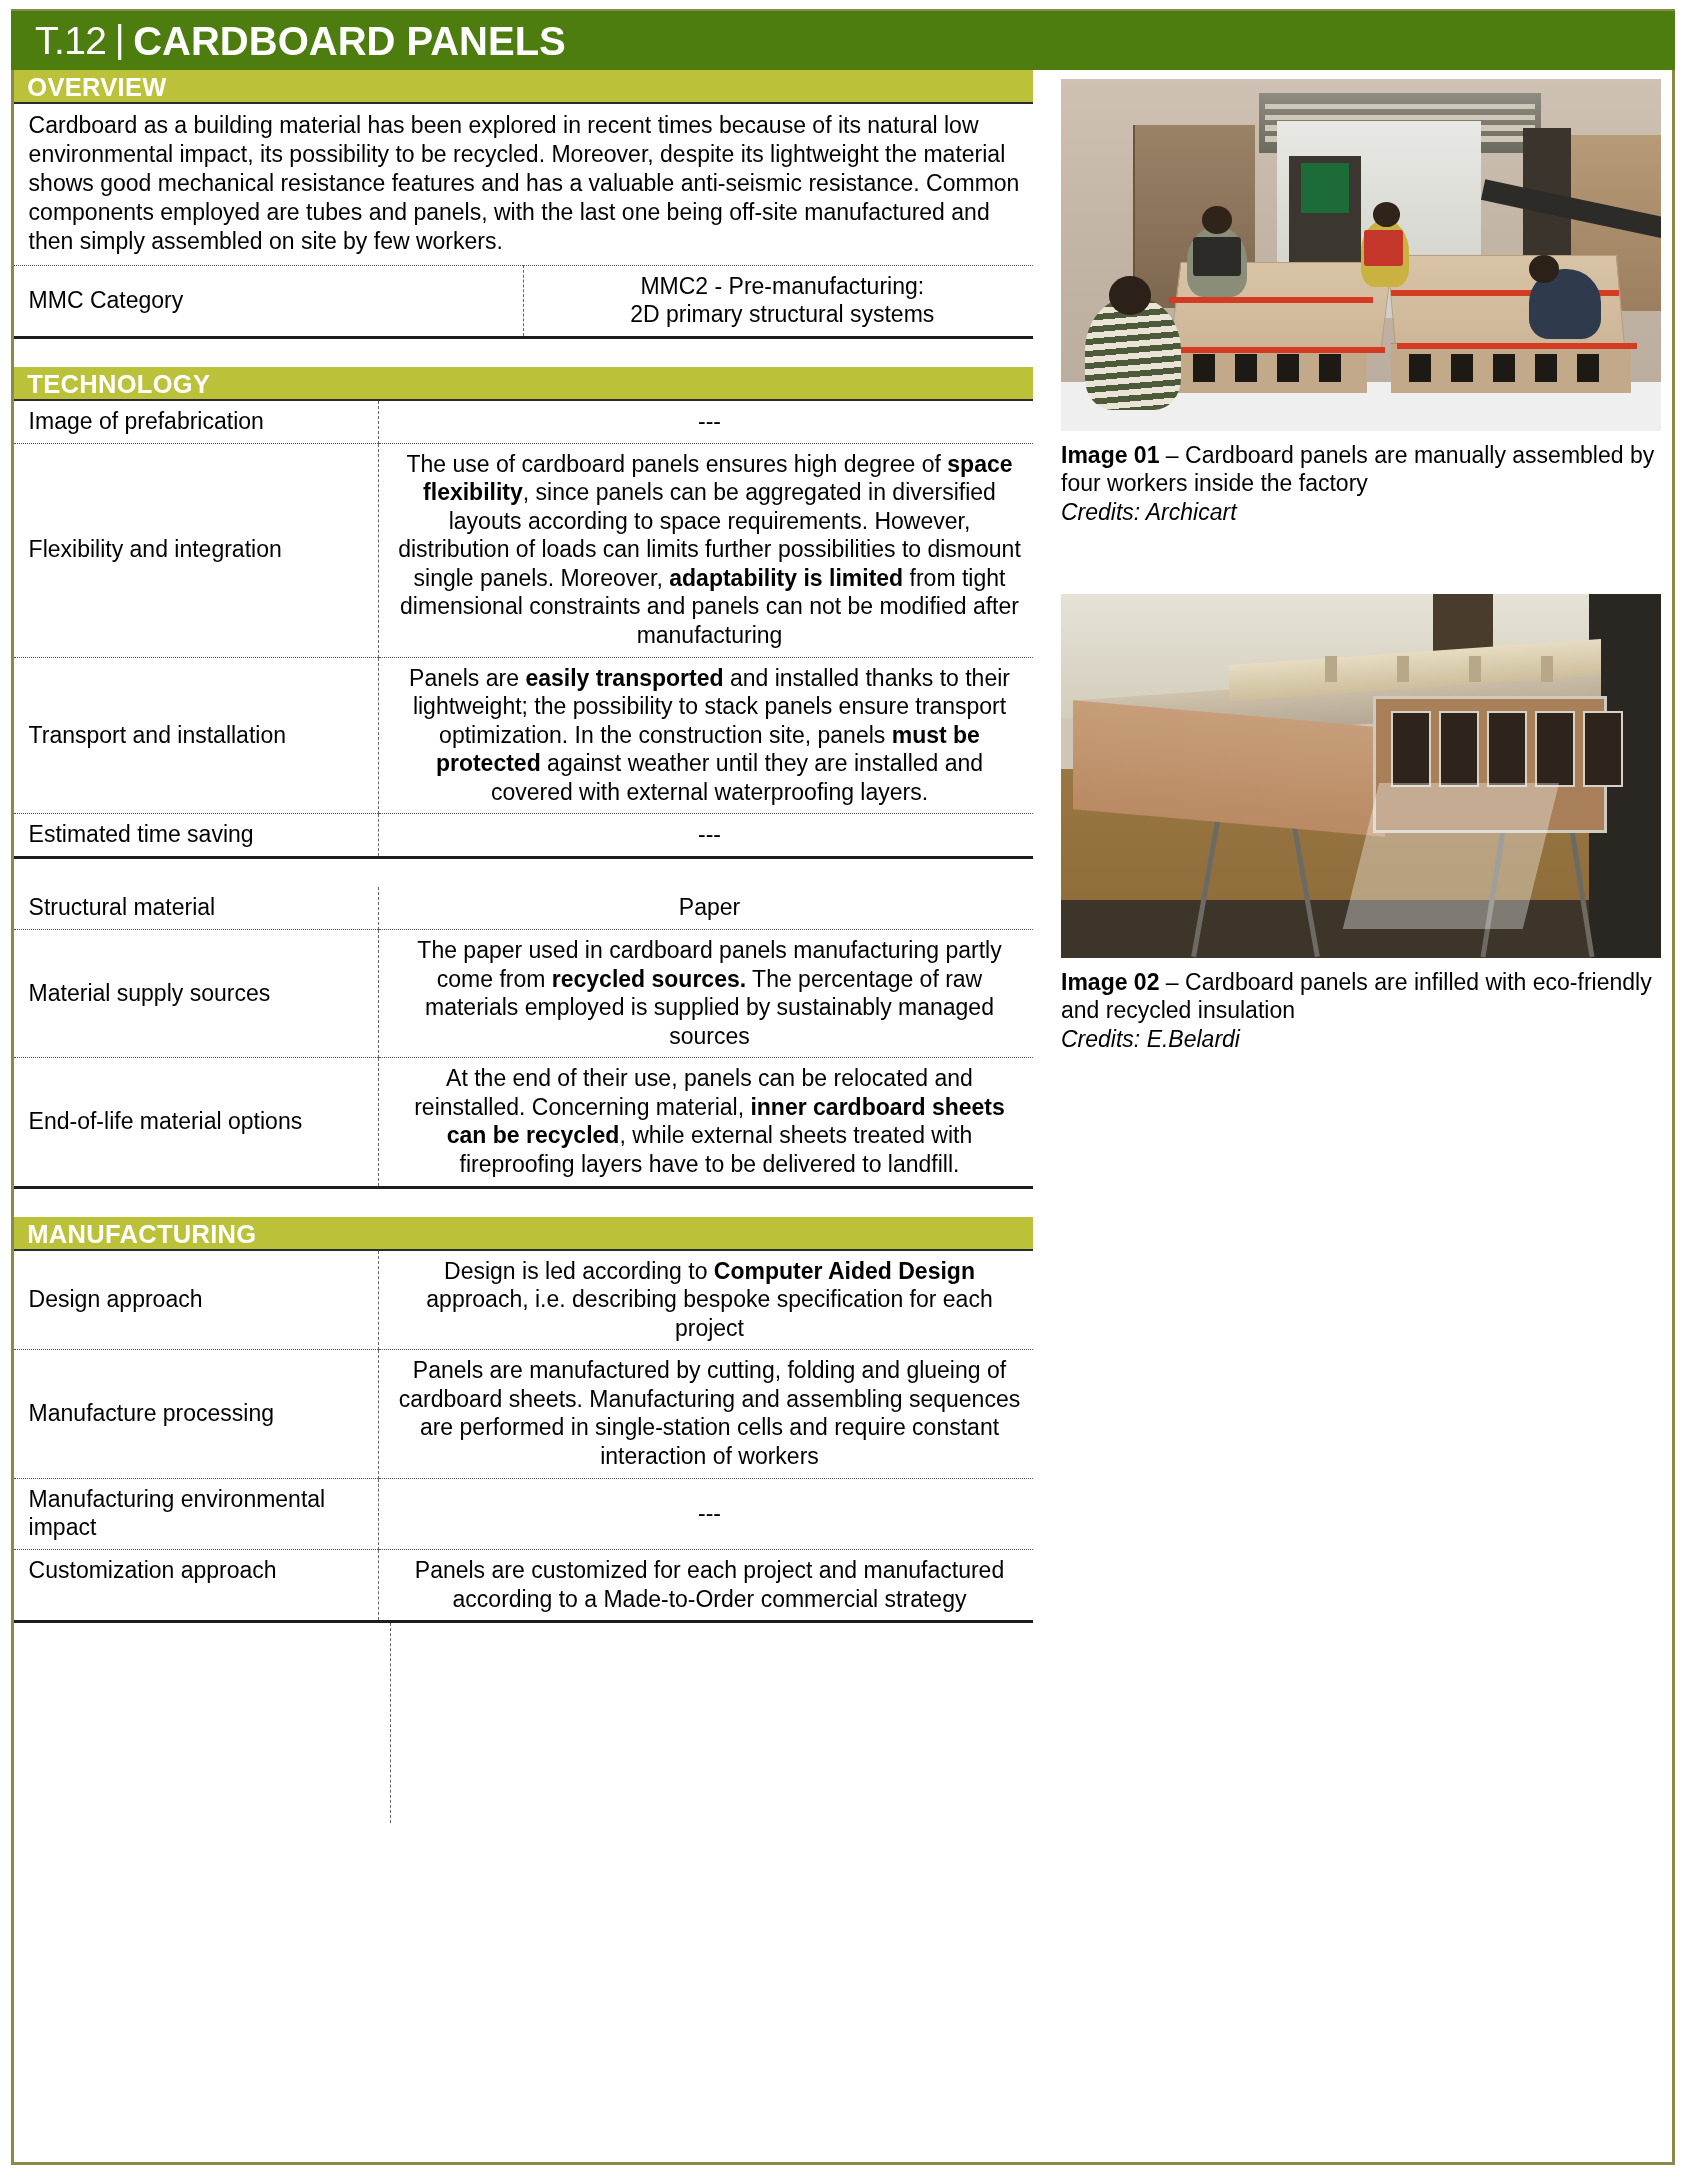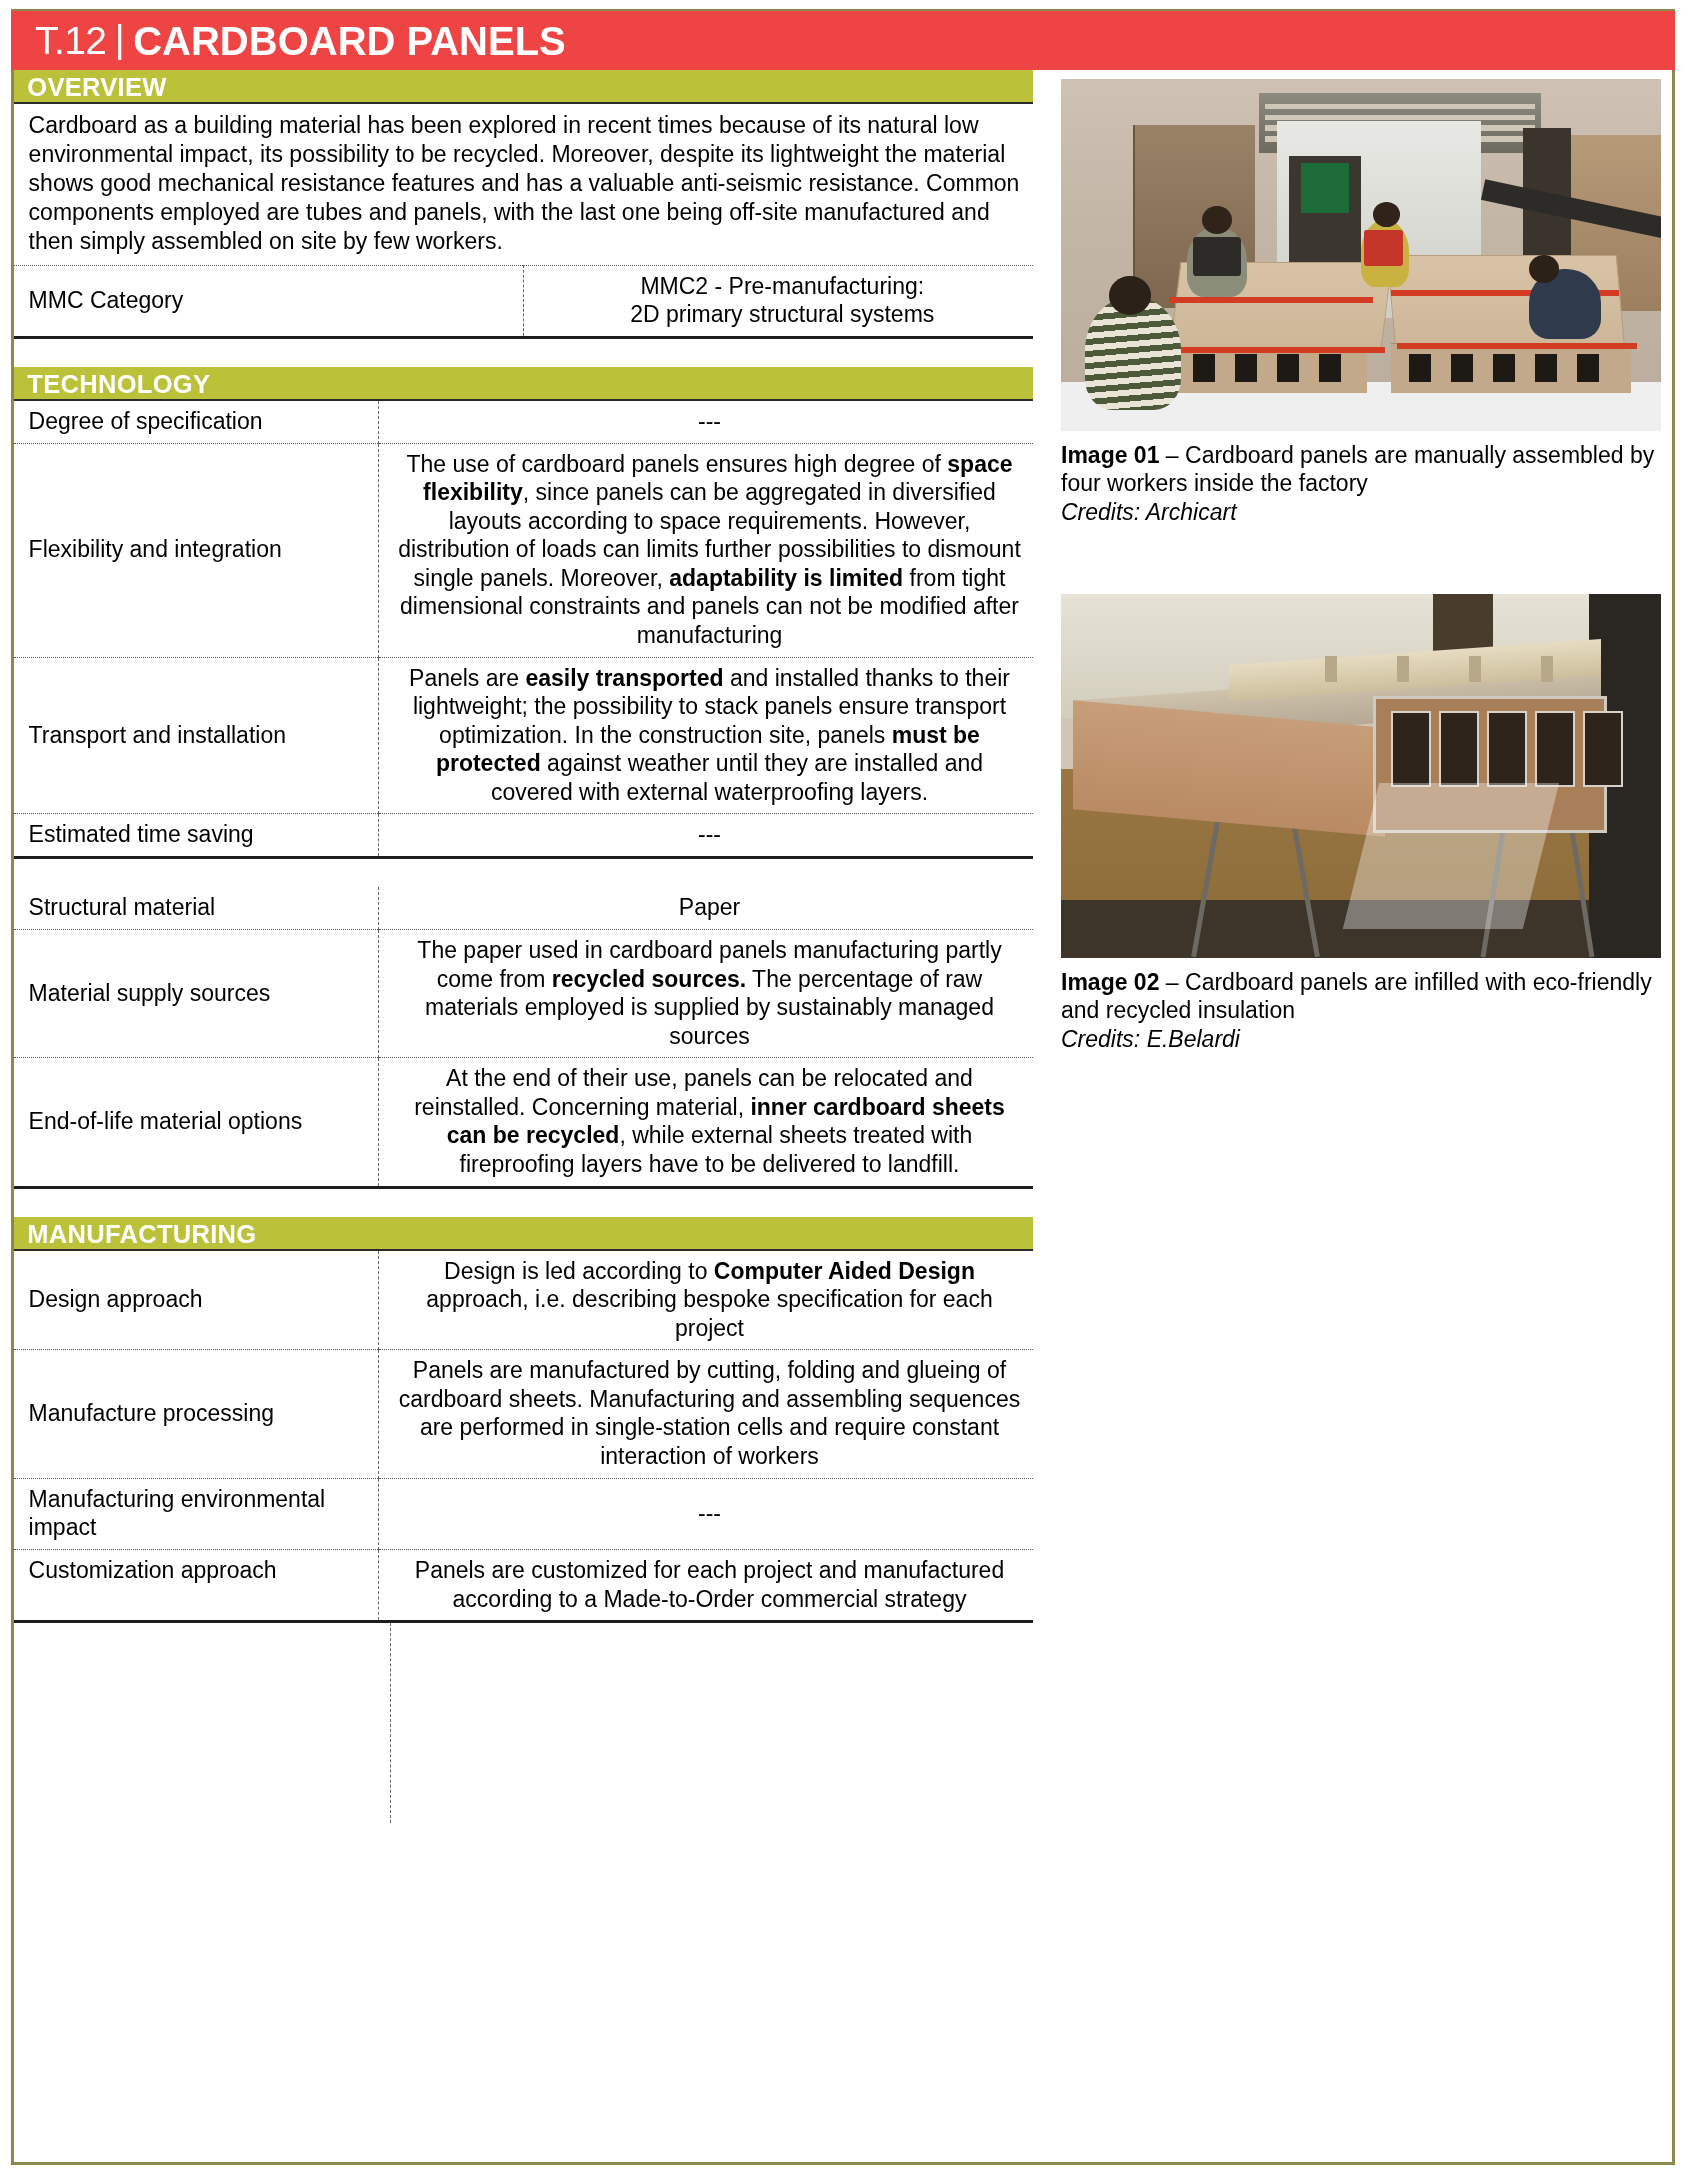--- a/index.html
+++ b/index.html
@@ -28,21 +28,21 @@
     background: #ffffff;
   }
 
   
   .title-bar {
     position: absolute;
     left: 11px;
     top: 11px;
     width: 1664px;
     height: 59px;
-    background: #ef4444;
+    background: #4d7c0f;
     display: flex;
     align-items: center;
     box-sizing: border-box;
     padding-left: 24px;
   }
   .title-code {
     color: #ffffff;
     font-size: 39px;
     font-weight: 400;
     letter-spacing: -0.6px;
@@ -337,21 +337,21 @@
     </tr>
   </tbody>
     </table>
 
   <div class="section-gap"></div>
 
   <div class="section-bar">TECHNOLOGY</div>
   <table class="tbl">
     <tbody>
         <tr>
-      <td class="label">Degree of specification</td>
+      <td class="label">Image of prefabrication</td>
       <td class="value">---</td>
     </tr>
     <tr>
       <td class="label">Flexibility and integration</td>
       <td class="value top"><span>The use of cardboard panels ensures high degree of </span><b>space flexibility</b><span>, since panels can be aggregated in diversified layouts according to space requirements. However, distribution of loads can limits further possibilities to dismount single panels. Moreover, </span><b>adaptability is limited</b><span> from tight dimensional constraints and panels can not be modified after manufacturing</span></td>
     </tr>
     <tr>
       <td class="label">Transport and installation</td>
       <td class="value top"><span>Panels are </span><b>easily transported</b><span> and installed thanks to their lightweight; the possibility to stack panels ensure transport optimization. In the construction site, panels </span><b>must be protected</b><span> against weather until they are installed and covered with external waterproofing layers.</span></td>
     </tr>

